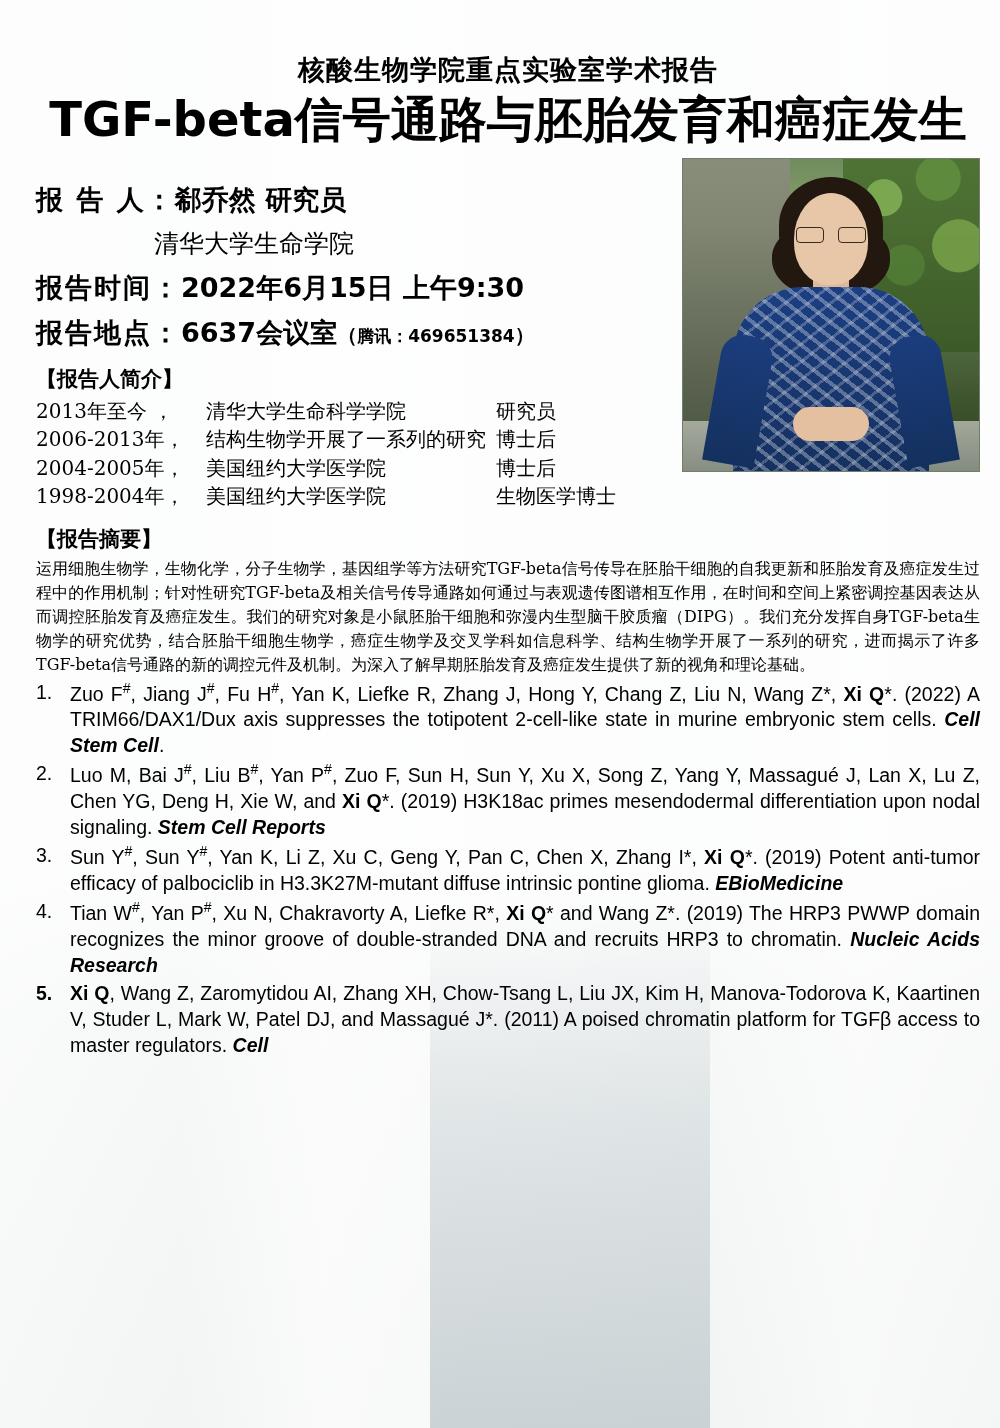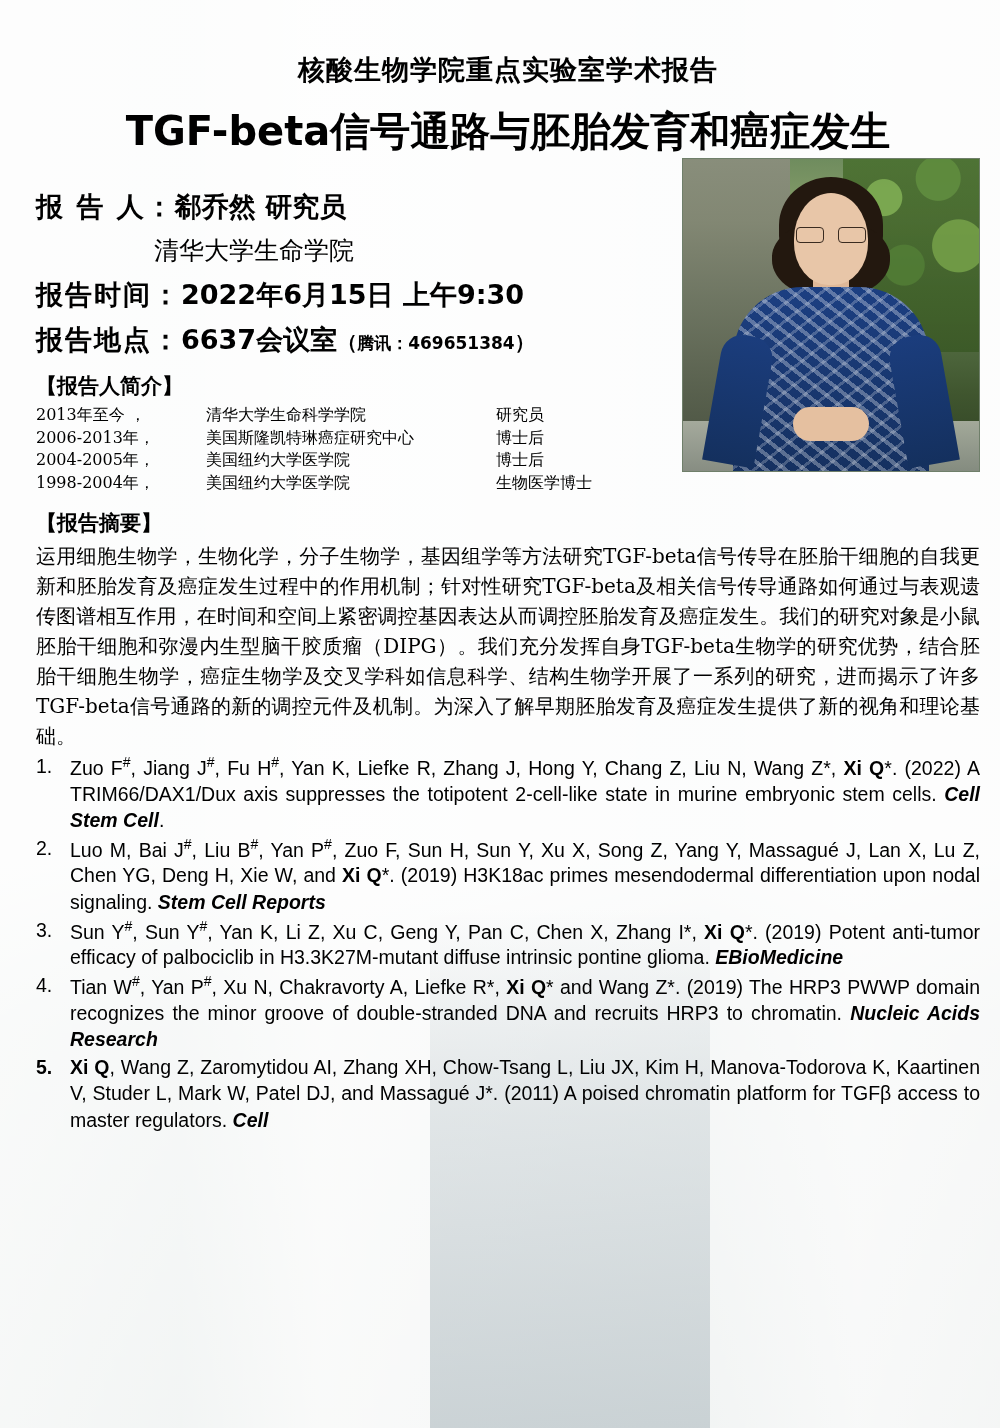--- a/index.html
+++ b/index.html
@@ -53,23 +53,22 @@
     font-weight: bold;
     font-size: 27px;
     color: #000;
     padding-top: 52px;
     letter-spacing: 1px;
   }
   .main-title {
     text-align: center;
     font-family: "DejaVu Sans", sans-serif;
     font-weight: bold;
-    font-size: 40px;
-    color: #000;
-    margin-top: 16px;
+    font-size: 48px;
+    color: #000;
     letter-spacing: 0px;
     white-space: nowrap;
   }
 
   .info-block {
     margin-top: 30px;
     width: 640px;
   }
   .info-row {
     font-family: "DejaVu Sans", sans-serif;
@@ -189,35 +188,35 @@
 
   .section-head {
     font-family: Liberation Sans, sans-serif;
     font-size: 21px;
     font-weight: bold;
     color: #000;
     margin: 14px 0 4px 0;
   }
   .bio-table {
     font-family: "DejaVu Serif", serif;
-    font-size: 16px;
+    font-size: 20px;
     color: #000;
     line-height: 1.42;
   }
   .bio-row {
     display: flex;
     white-space: nowrap;
   }
   .bio-year { width: 170px; }
   .bio-org { width: 290px; }
   .bio-role { }
 
   .abstract {
     font-family: "DejaVu Serif", serif;
-    font-size: 20px;
+    font-size: 16px;
     color: #000;
     line-height: 1.5;
     text-align: justify;
     text-justify: inter-ideograph;
     margin-top: 2px;
   }
 
   .pubs {
     margin-top: 2px;
   }
@@ -286,21 +285,21 @@
 
     <div class="section-head">【报告人简介】</div>
     <div class="bio-table">
       <div class="bio-row">
         <span class="bio-year">2013年至今 ，</span>
         <span class="bio-org">清华大学生命科学学院</span>
         <span class="bio-role">研究员</span>
       </div>
       <div class="bio-row">
         <span class="bio-year">2006-2013年，</span>
-        <span class="bio-org">美国斯隆凯特琳癌症研究中心</span>
+        <span class="bio-org">结构生物学开展了一系列的研究</span>
         <span class="bio-role">博士后</span>
       </div>
       <div class="bio-row">
         <span class="bio-year">2004-2005年，</span>
         <span class="bio-org">美国纽约大学医学院</span>
         <span class="bio-role">博士后</span>
       </div>
       <div class="bio-row">
         <span class="bio-year">1998-2004年，</span>
         <span class="bio-org">美国纽约大学医学院</span>

